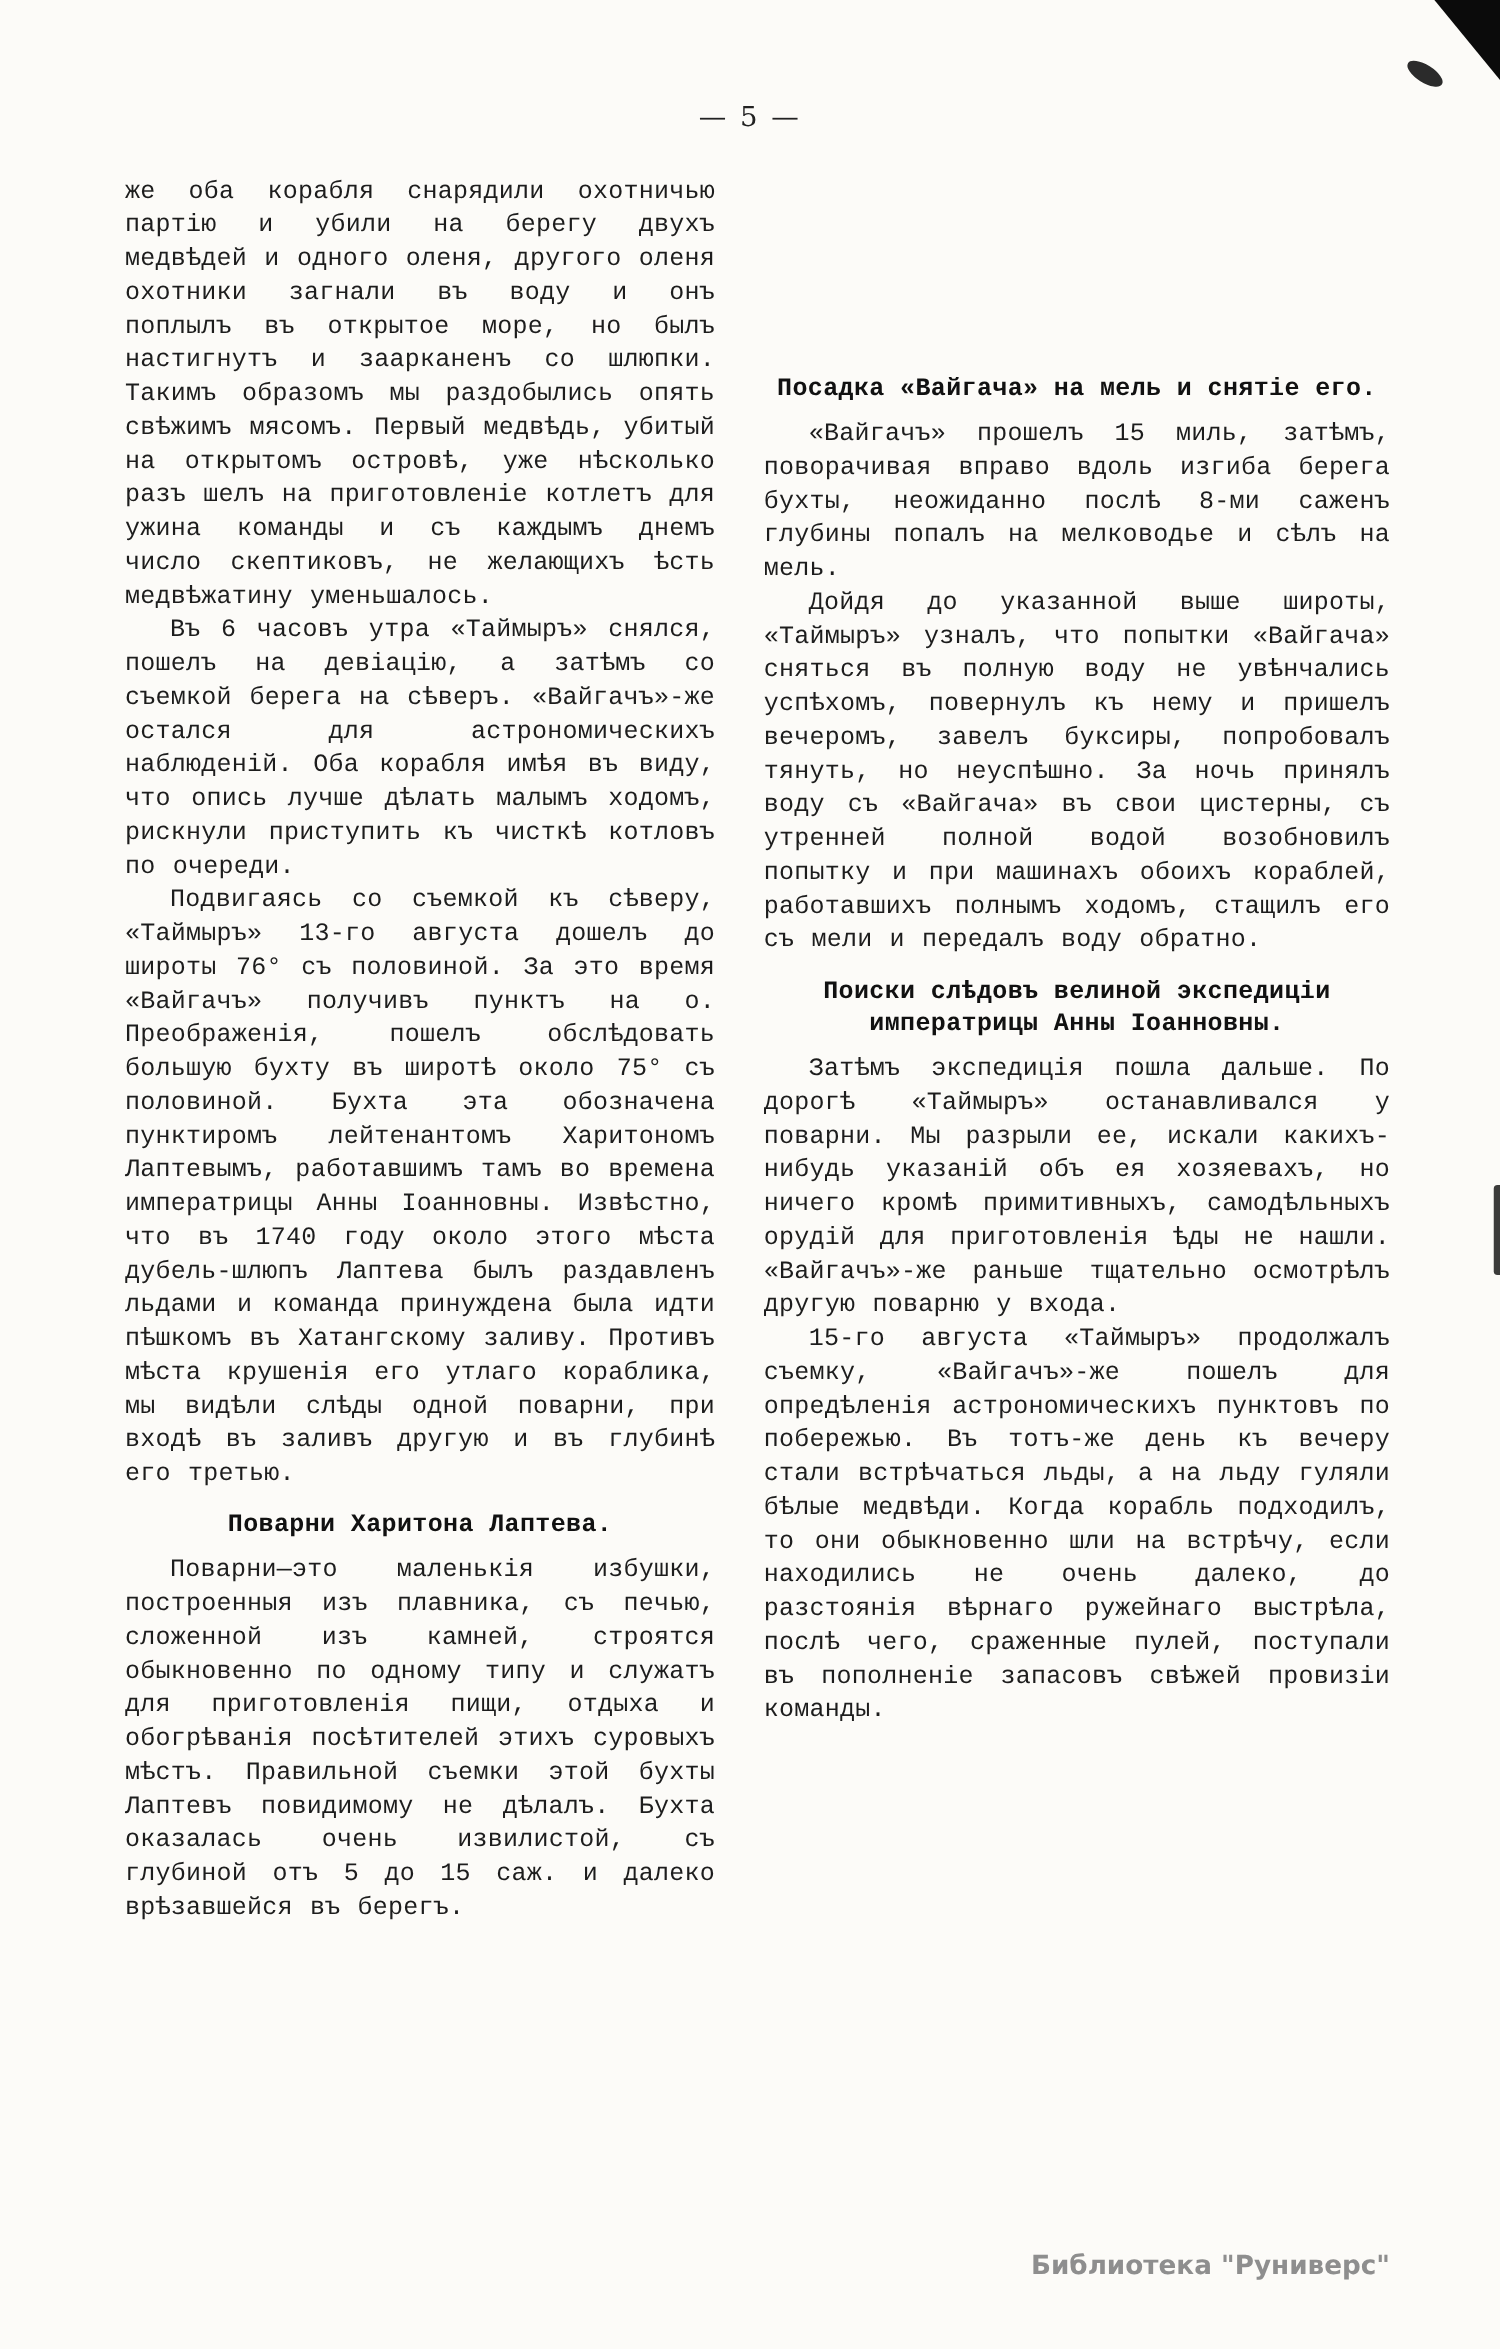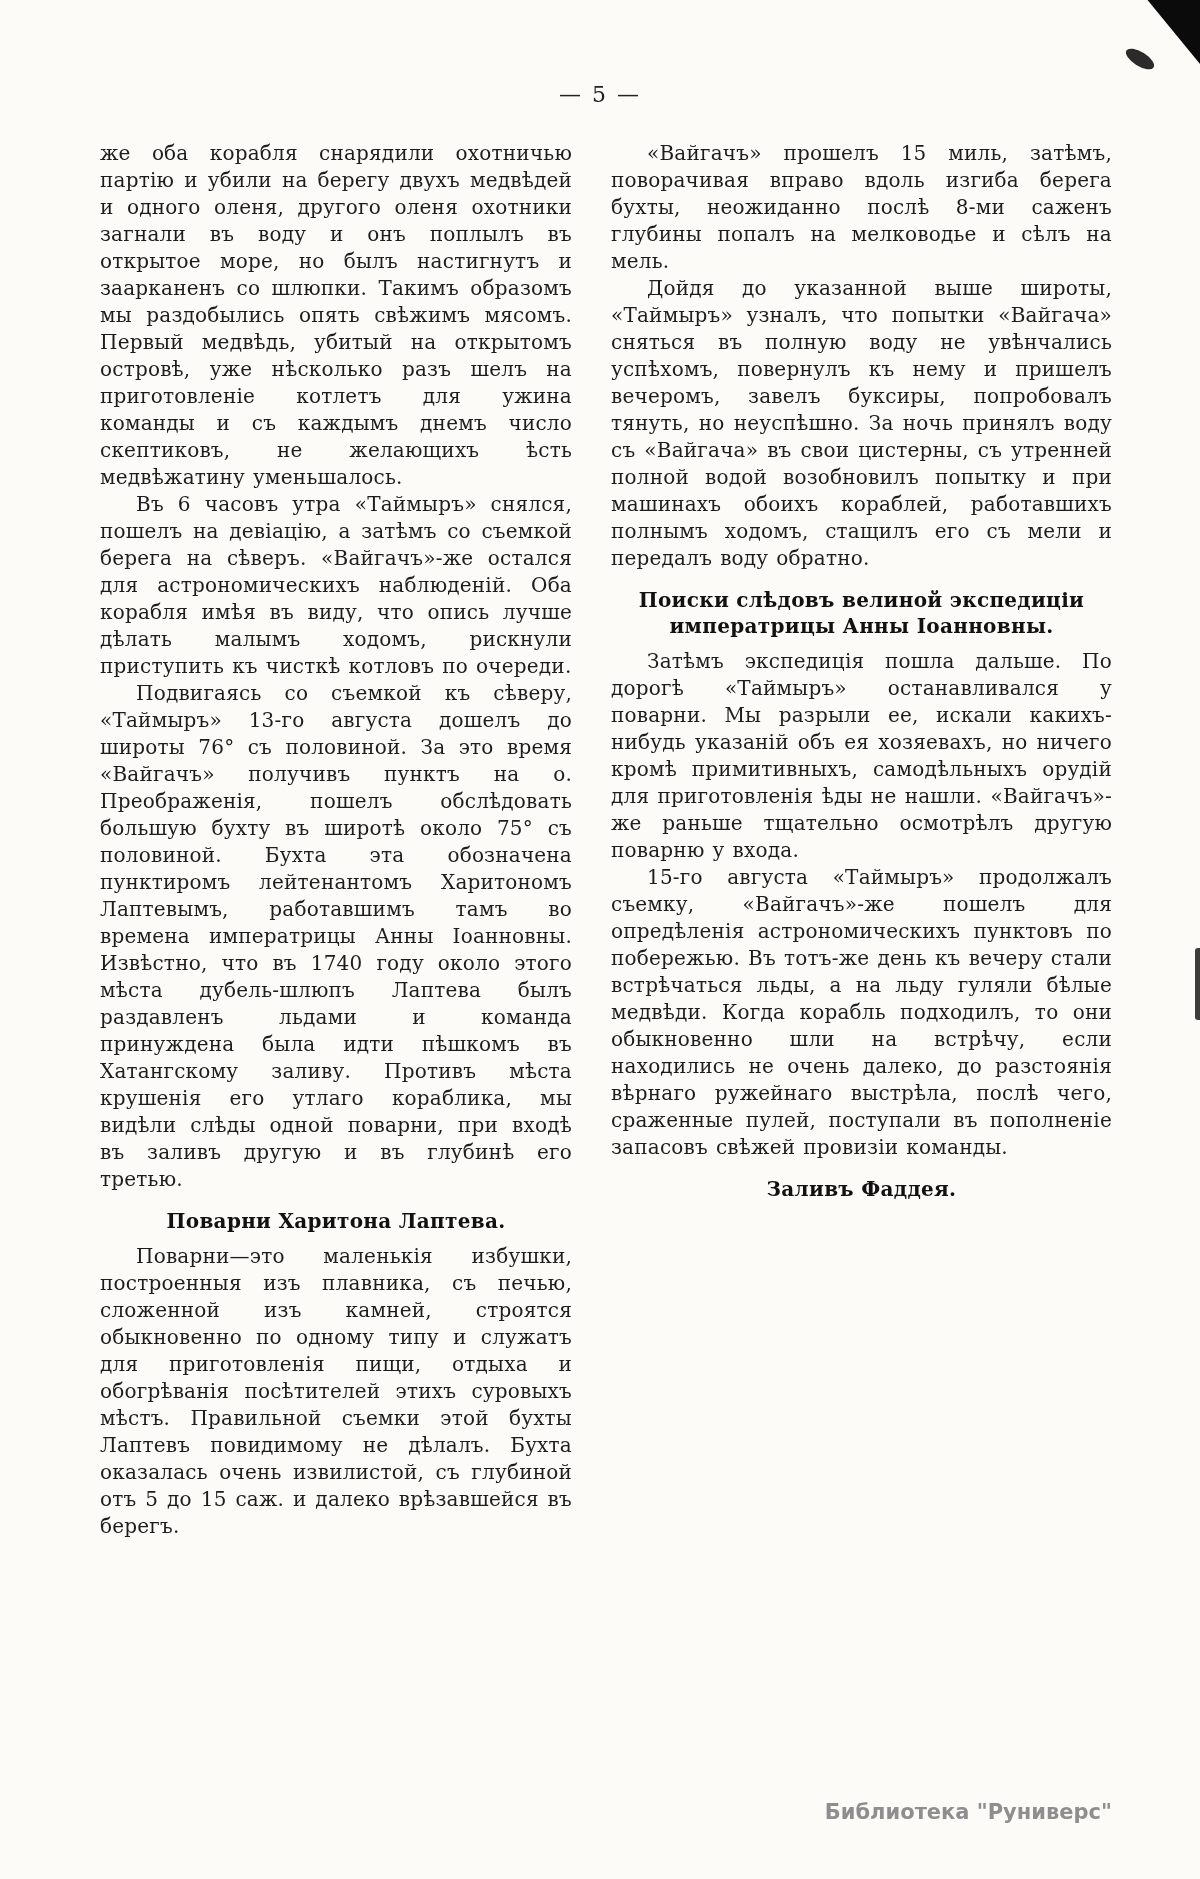--- a/index.html
+++ b/index.html
@@ -21,21 +21,22 @@
     font-size: 22px;
     letter-spacing: 2px;
     color: #222;
   }
   .columns {
     position: absolute;
     top: 140px;
     left: 100px;
     width: 1012px;
     display: flex;
-    align-items: flex-start;
+    align-items: center;
+    font-family: Liberation Mono, monospace;
   }
   .col { font-size: 20px; line-height: 27px; }
   .col-left  { width: 472px; }
   .col-right { flex: 1; }
   .divider {
     width: 1px;
     background: #4a4a4a;
     margin-left: 20px;
     margin-right: 18px;
     opacity: 0.75;
@@ -108,23 +109,23 @@
     <p class="para cont">же оба корабля снарядили охотничью партію и убили на берегу двухъ медвѣдей и одного оленя, другого оленя охотники загнали въ воду и онъ поплылъ въ открытое море, но былъ настигнутъ и заарканенъ со шлюпки. Такимъ образомъ мы раздобылись опять свѣжимъ мясомъ. Первый медвѣдь, убитый на открытомъ островѣ, уже нѣсколько разъ шелъ на приготовленіе котлетъ для ужина команды и съ каждымъ днемъ число скептиковъ, не желающихъ ѣсть медвѣжатину уменьшалось.</p>
     <p class="para">Въ 6 часовъ утра «Таймыръ» снялся, пошелъ на девіацію, а затѣмъ со съемкой берега на сѣверъ. «Вайгачъ»-же остался для астрономическихъ наблюденій. Оба корабля имѣя въ виду, что опись лучше дѣлать малымъ ходомъ, рискнули приступить къ чисткѣ котловъ по очереди.</p>
     <p class="para">Подвигаясь со съемкой къ сѣверу, «Таймыръ» 13-го августа дошелъ до широты 76° съ половиной. За это время «Вайгачъ» получивъ пунктъ на о. Преображенія, пошелъ обслѣдовать большую бухту въ широтѣ около 75° съ половиной. Бухта эта обозначена пунктиромъ лейтенантомъ Харитономъ Лаптевымъ, работавшимъ тамъ во времена императрицы Анны Іоанновны. Извѣстно, что въ 1740 году около этого мѣста дубель-шлюпъ Лаптева былъ раздавленъ льдами и команда принуждена была идти пѣшкомъ въ Хатангскому заливу. Противъ мѣста крушенія его утлаго кораблика, мы видѣли слѣды одной поварни, при входѣ въ заливъ другую и въ глубинѣ его третью.</p>
     <h3 class="heading">Поварни Харитона Лаптева.</h3>
     <p class="para">Поварни—это маленькія избушки, построенныя изъ плавника, съ печью, сложенной изъ камней, строятся обыкновенно по одному типу и служатъ для приготовленія пищи, отдыха и обогрѣванія посѣтителей этихъ суровыхъ мѣстъ. Правильной съемки этой бухты Лаптевъ повидимому не дѣлалъ. Бухта оказалась очень извилистой, съ глубиной отъ 5 до 15 саж. и далеко врѣзавшейся въ берегъ.</p>
   </div>
 
   <div class="divider"></div>
 
   <div class="col col-right">
+    <h3 class="heading">Посадка «Вайгача» на мель и снятіе его.</h3>
     <p class="para">«Вайгачъ» прошелъ 15 миль, затѣмъ, поворачивая вправо вдоль изгиба берега бухты, неожиданно послѣ 8-ми саженъ глубины попалъ на мелководье и сѣлъ на мель.</p>
     <p class="para">Дойдя до указанной выше широты, «Таймыръ» узналъ, что попытки «Вайгача» сняться въ полную воду не увѣнчались успѣхомъ, повернулъ къ нему и пришелъ вечеромъ, завелъ буксиры, попробовалъ тянуть, но неуспѣшно. За ночь принялъ воду съ «Вайгача» въ свои цистерны, съ утренней полной водой возобновилъ попытку и при машинахъ обоихъ кораблей, работавшихъ полнымъ ходомъ, стащилъ его съ мели и передалъ воду обратно.</p>
     <h3 class="heading">Поиски слѣдовъ велиной экспедиціи императрицы Анны Іоанновны.</h3>
     <p class="para">Затѣмъ экспедиція пошла дальше. По дорогѣ «Таймыръ» останавливался у поварни. Мы разрыли ее, искали какихъ-нибудь указаній объ ея хозяевахъ, но ничего кромѣ примитивныхъ, самодѣльныхъ орудій для приготовленія ѣды не нашли. «Вайгачъ»-же раньше тщательно осмотрѣлъ другую поварню у входа.</p>
     <p class="para">15-го августа «Таймыръ» продолжалъ съемку, «Вайгачъ»-же пошелъ для опредѣленія астрономическихъ пунктовъ по побережью. Въ тотъ-же день къ вечеру стали встрѣчаться льды, а на льду гуляли бѣлые медвѣди. Когда корабль подходилъ, то они обыкновенно шли на встрѣчу, если находились не очень далеко, до разстоянія вѣрнаго ружейнаго выстрѣла, послѣ чего, сраженные пулей, поступали въ пополненіе запасовъ свѣжей провизіи команды.</p>
-    <h3 class="heading">Заливъ Фаддея.</h3>
   </div>
 
 </div>
 
 <div class="watermark">Библиотека "Руниверс"</div>
 
 </body></html>

